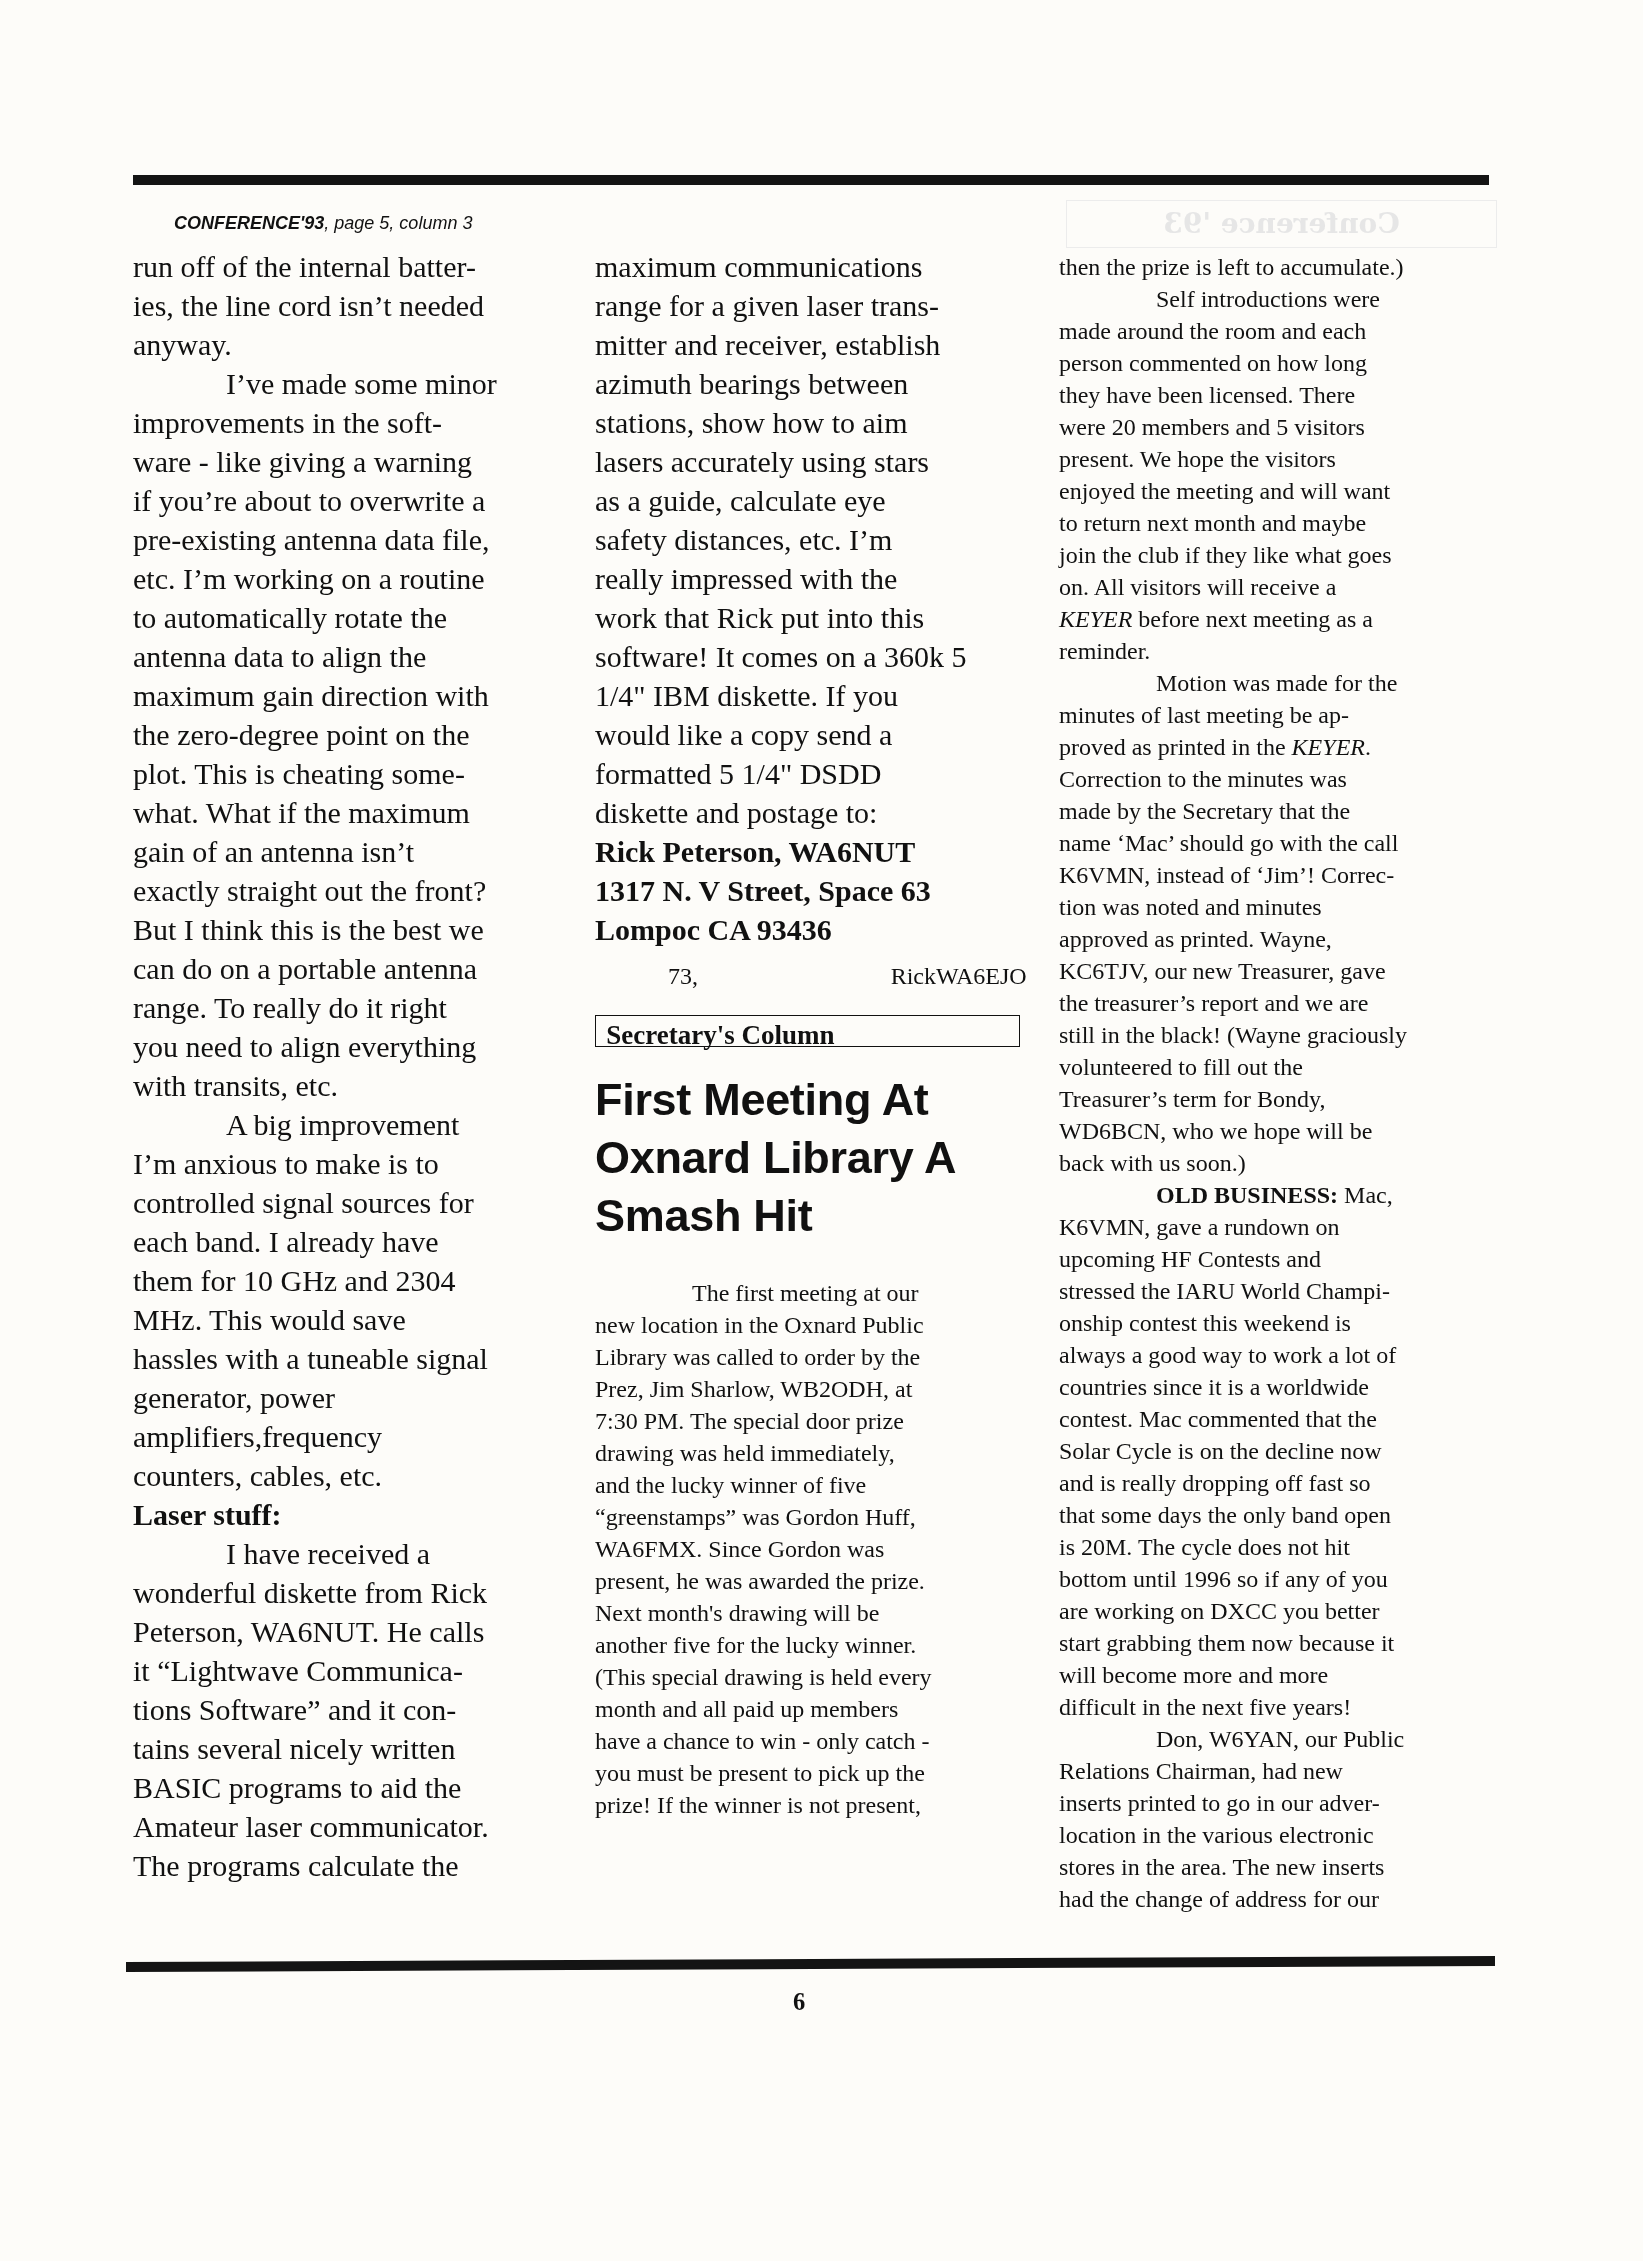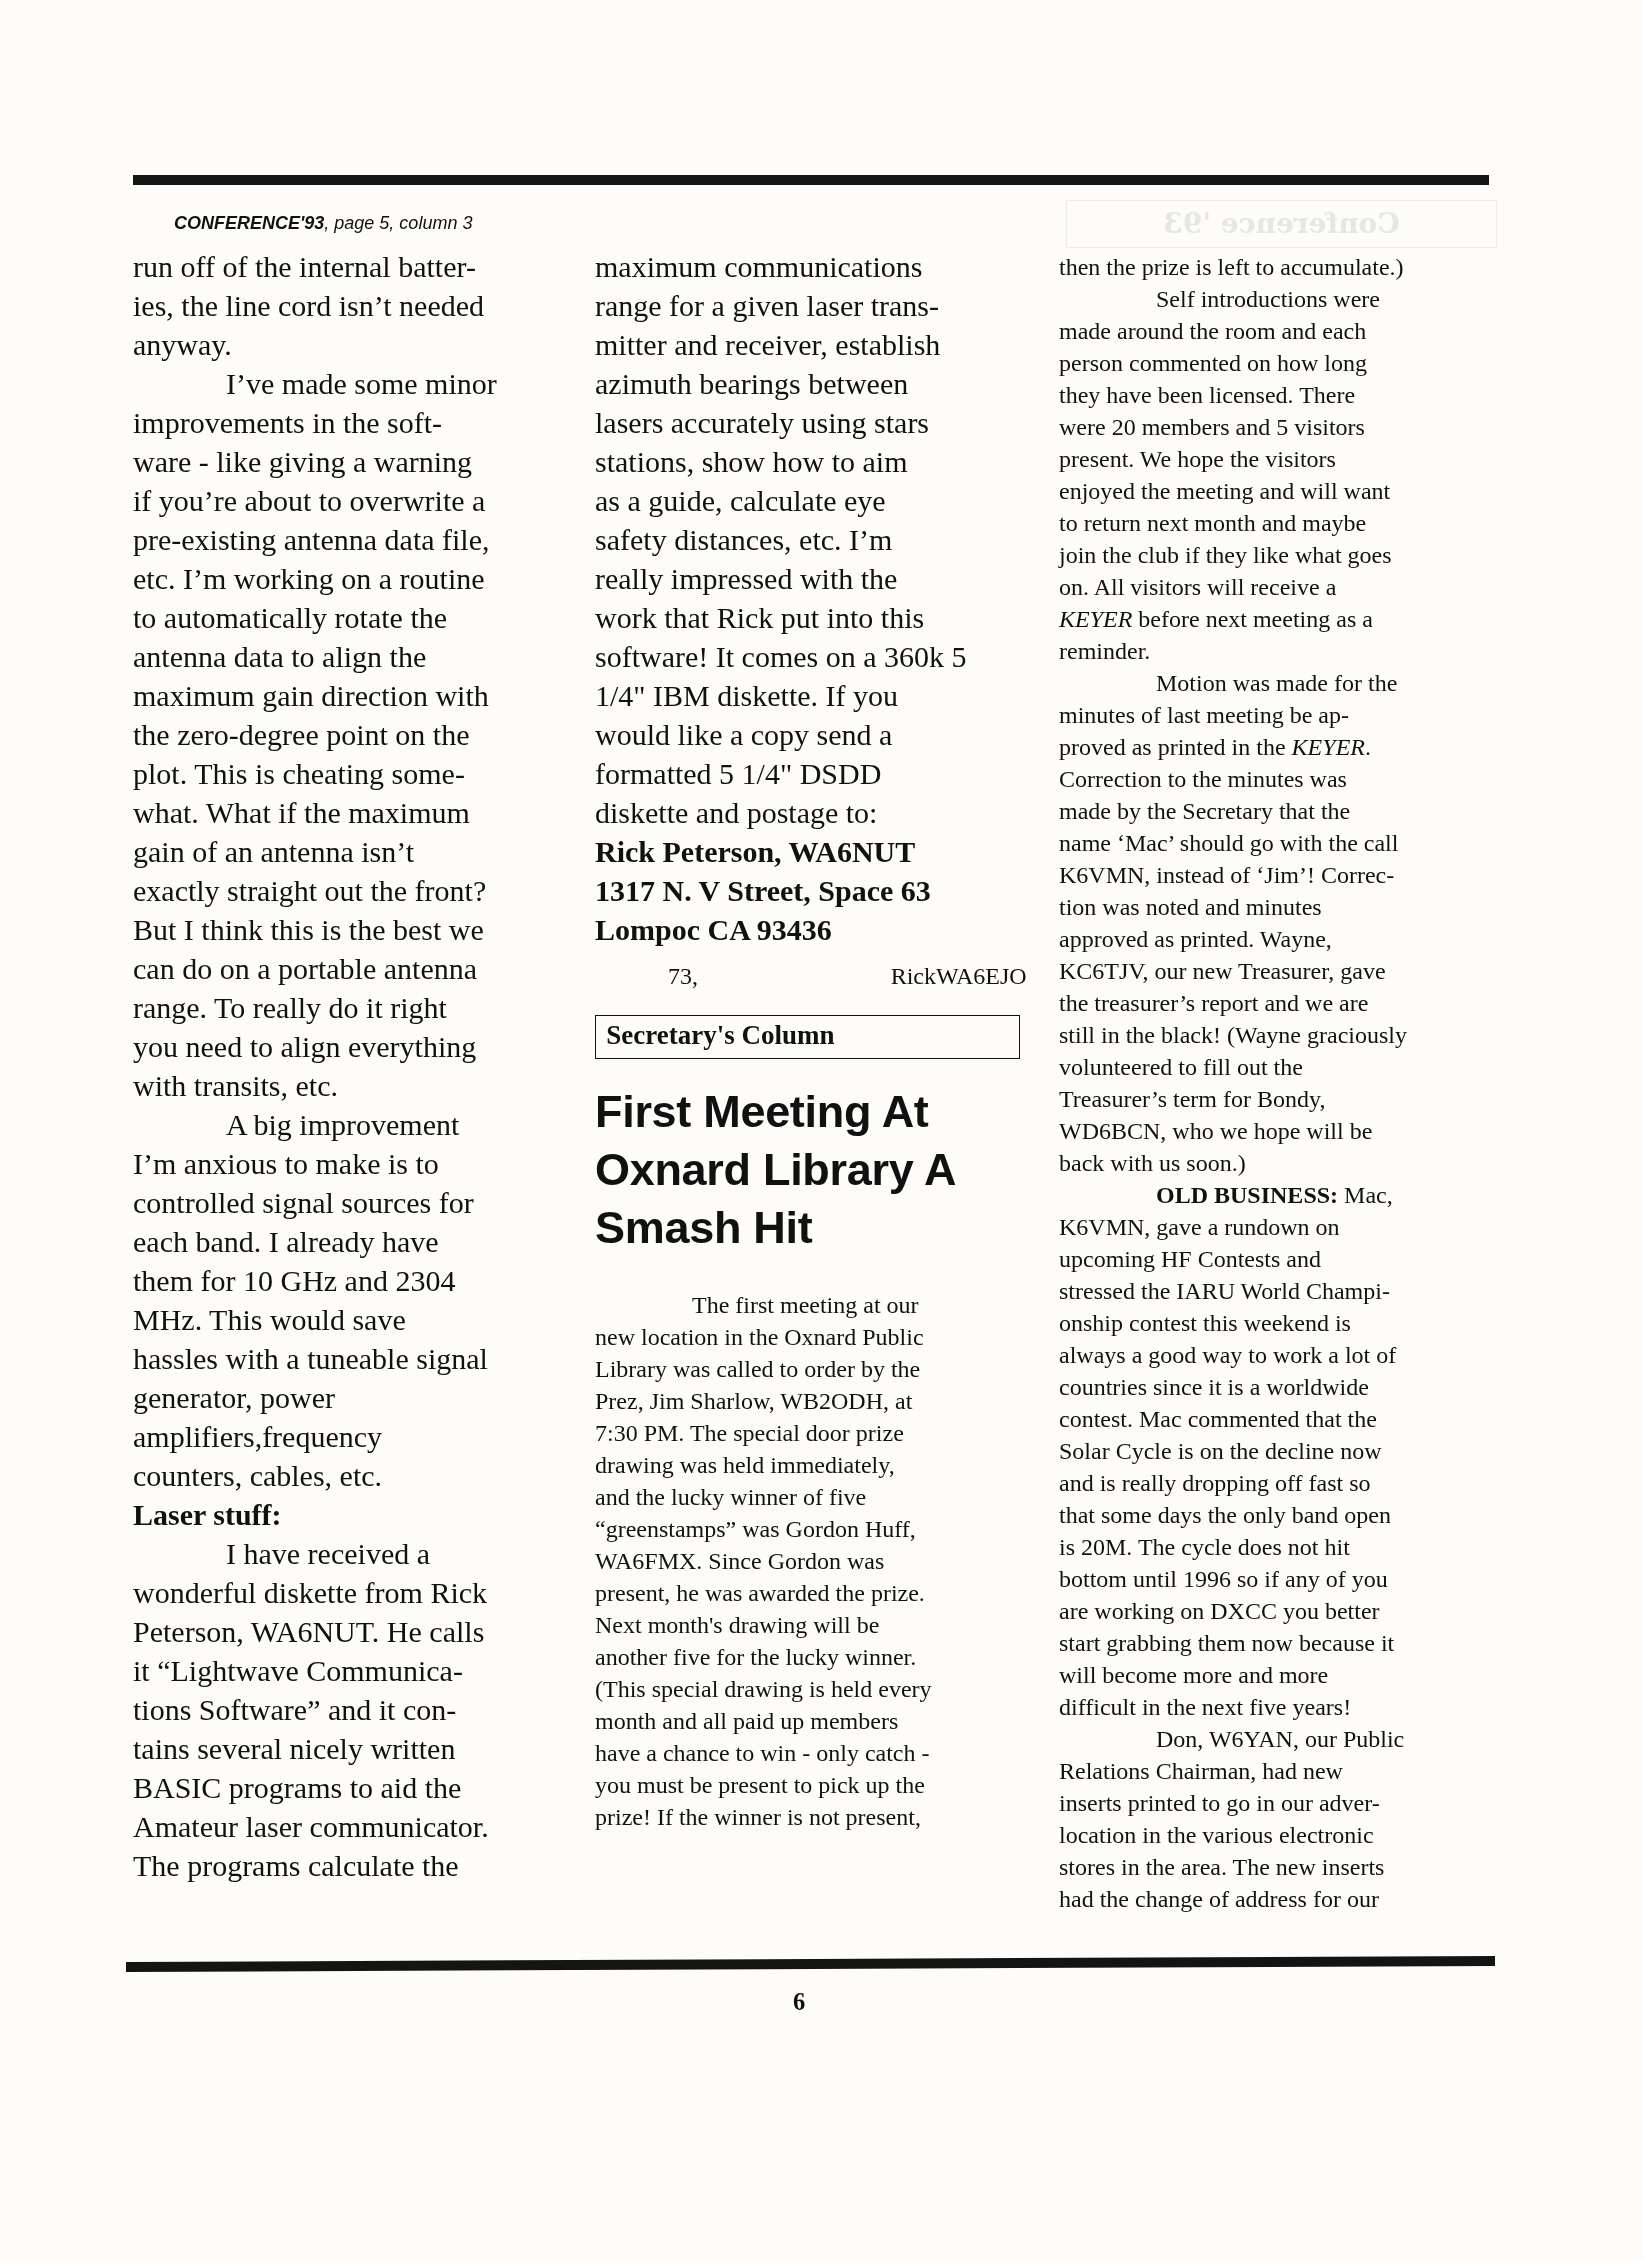--- a/index.html
+++ b/index.html
@@ -34,21 +34,21 @@
   .indent { padding-left: 93px; }
   .c3 .indent, .body-sm .indent { padding-left: 97px; }
   .bold { font-weight: bold; }
   .it { font-style: italic; }
   .address { font-weight: bold; }
   .signoff { font-size: 24px; margin-top: 7.7px; display: flex; }
   .signoff span { display: inline-block; text-align: right; }
   .signoff .s1 { width: 103px; }
   .signoff .s2 { width: 238px; }
   .sec-box {
-    margin-top: 19.3px; width: 425px; height: 44px;
+    margin-top: 19.3px; width: 425px; height: 32px;
     border: 1.9px solid #111; box-sizing: border-box;
     font-weight: bold; font-size: 27px; line-height: 39px; padding-left: 10.3px;
   }
   .headline {
     margin-top: 24.5px;
     font-family: "Liberation Sans", sans-serif; font-weight: bold;
     font-size: 45px; line-height: 58px; letter-spacing: -0.3px;
   }
   .gap { height: 32px; }
   .page-num {
@@ -107,22 +107,22 @@
   <span class="line">BASIC programs to aid the</span>
   <span class="line">Amateur laser communicator.</span>
   <span class="line">The programs calculate the</span>
 </div>
 
 <div class="col c2">
   <span class="line">maximum communications</span>
   <span class="line">range for a given laser trans-</span>
   <span class="line">mitter and receiver, establish</span>
   <span class="line">azimuth bearings between</span>
+  <span class="line">stations, show how to aim</span>
   <span class="line">lasers accurately using stars</span>
-  <span class="line">stations, show how to aim</span>
   <span class="line">as a guide, calculate eye</span>
   <span class="line">safety distances, etc. I’m</span>
   <span class="line">really impressed with the</span>
   <span class="line">work that Rick put into this</span>
   <span class="line">software! It comes on a 360k 5</span>
   <span class="line">1/4" IBM diskette. If you</span>
   <span class="line">would like a copy send a</span>
   <span class="line">formatted 5 1/4" DSDD</span>
   <span class="line">diskette and postage to:</span>
   <span class="line address">Rick Peterson, WA6NUT</span>

